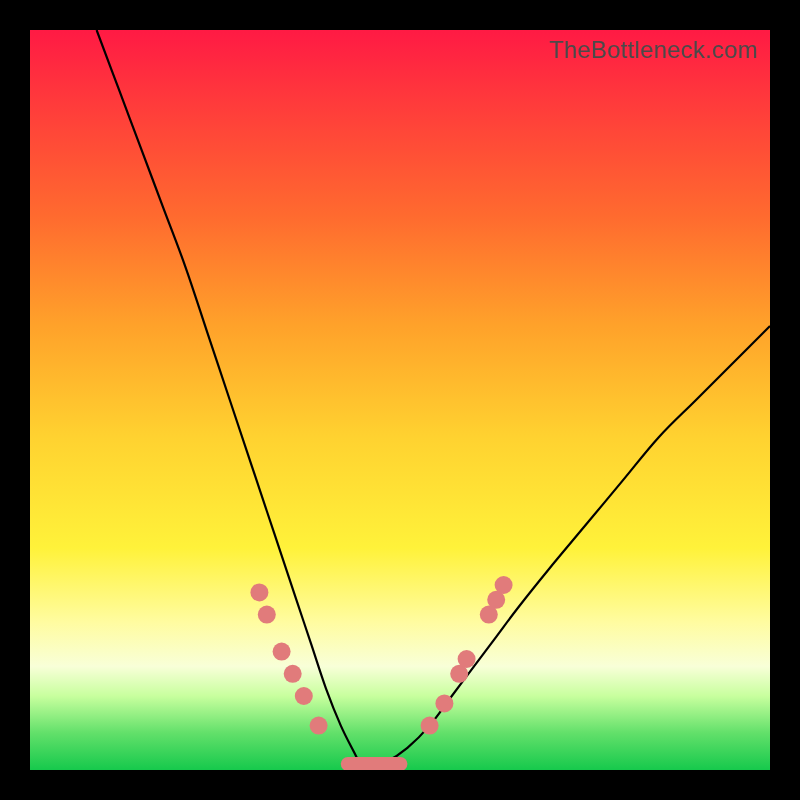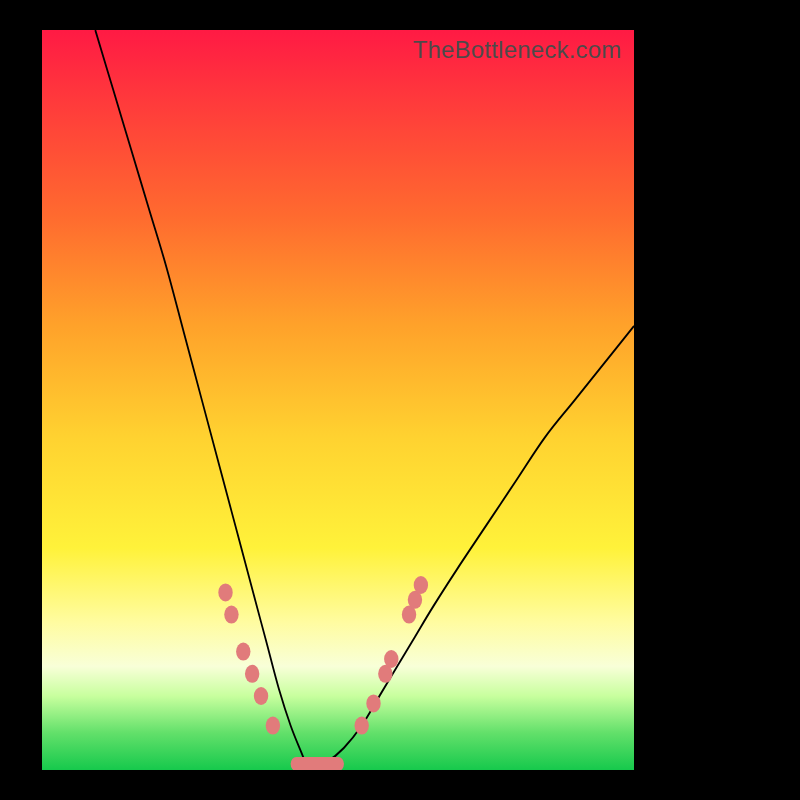--- a/index.html
+++ b/index.html
@@ -12,23 +12,23 @@
     overflow: hidden;
   }
   .frame {
     position: relative;
     width: 800px;
     height: 800px;
     background: #000;
   }
   .plot {
     position: absolute;
-    left: 42px;
+    left: 30px;
     top: 30px;
-    width: 592px;
+    width: 740px;
     height: 740px;
     background: linear-gradient(to bottom,
       #ff1a44 0%,
       #ff3b3b 10%,
       #ff6a2f 25%,
       #ffa22a 40%,
       #ffd230 55%,
       #fff23a 70%,
       #fffca0 80%,
       #f8ffd8 86%,

